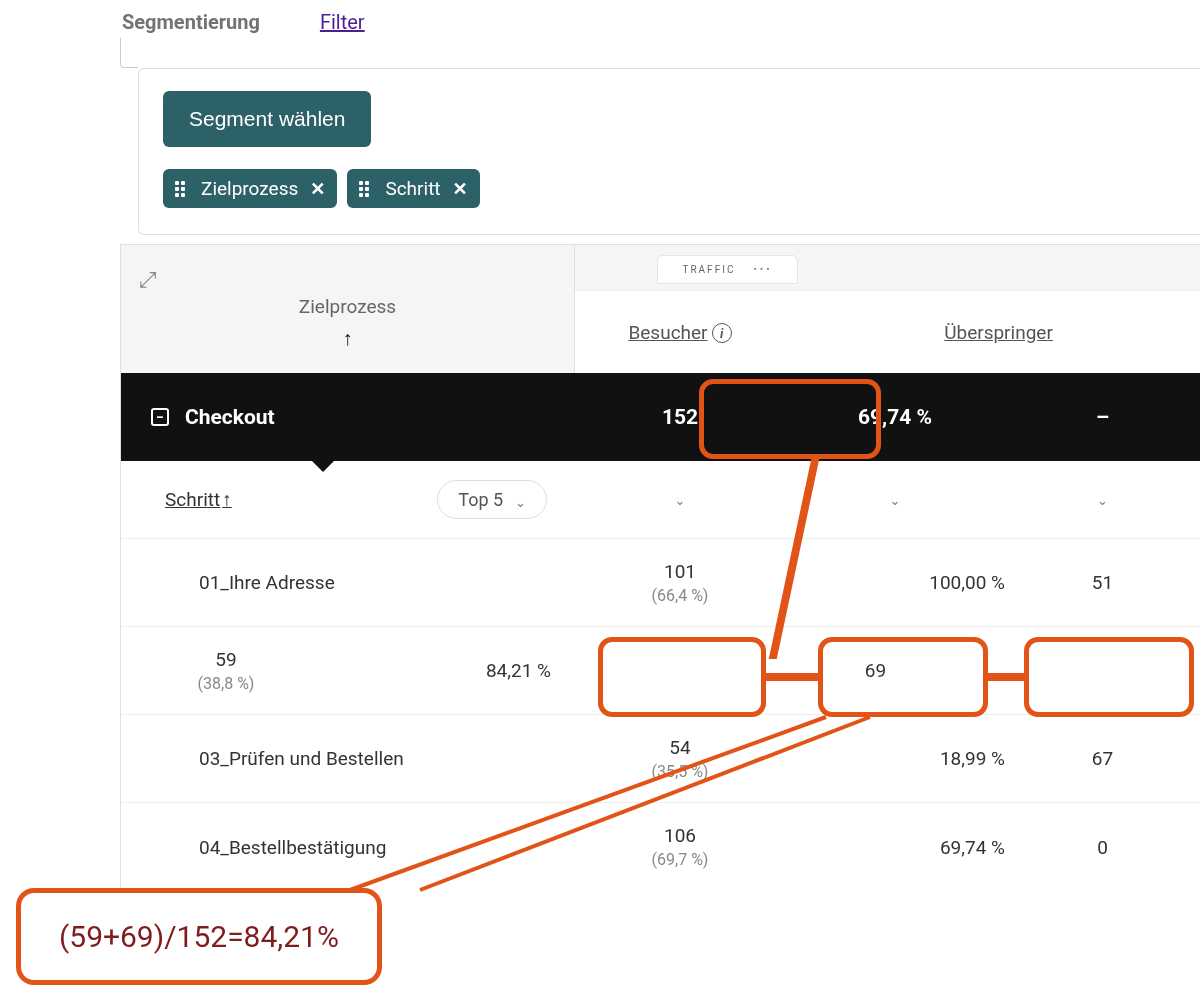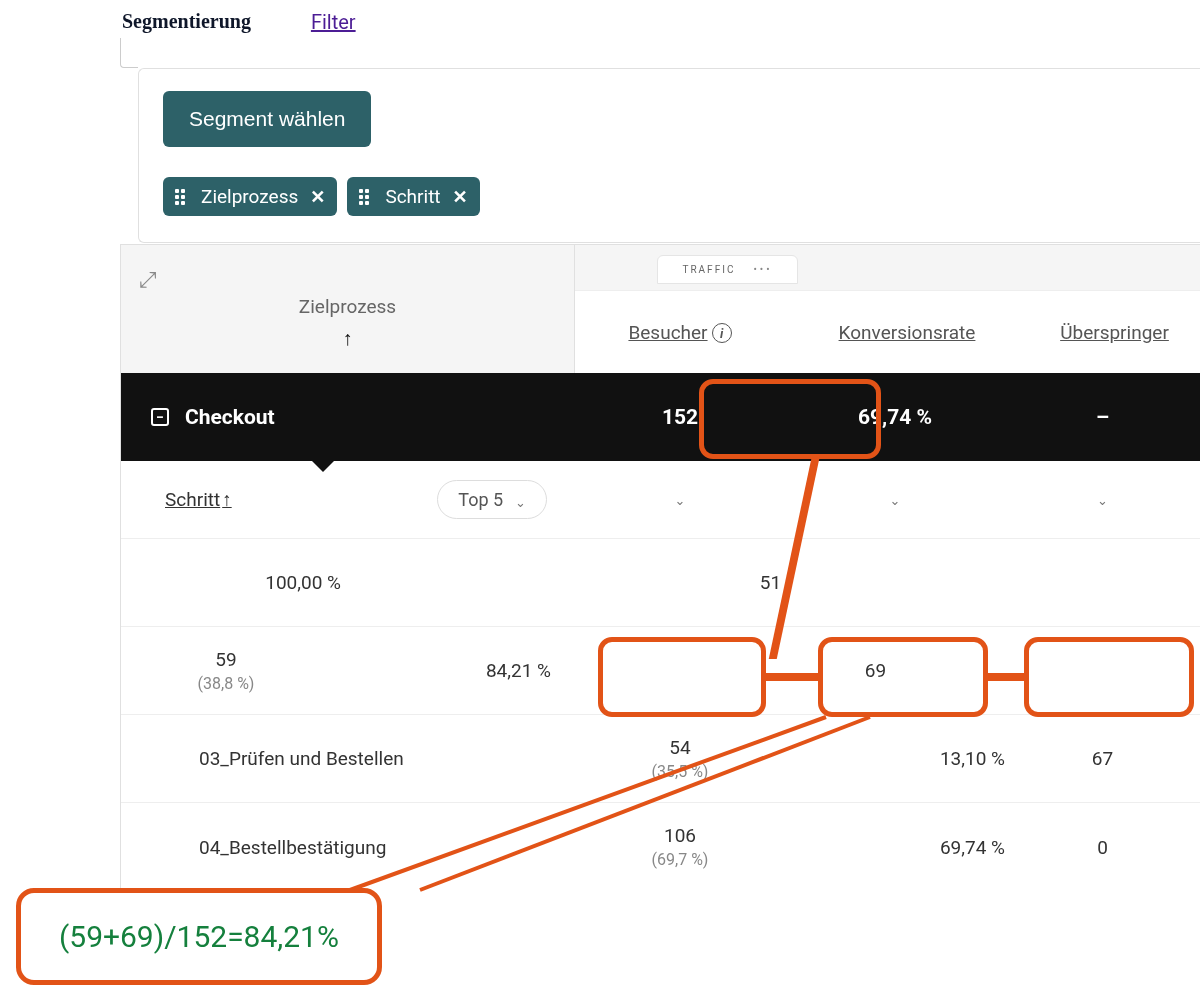--- a/index.html
+++ b/index.html
@@ -16,21 +16,21 @@
   
   .tabs {
     position: absolute;
     top: 10px;
     left: 122px;
     display: flex;
     gap: 60px;
     font-size: 20px;
   }
   .tab { cursor: pointer; }
-  .tab.active { font-weight: 700; color: #0f172a; font-family: Liberation Serif, serif; }
+  .tab.active { font-weight: 700; color: #737373; }
   .tab.inactive { color: #4c1d95; text-decoration: underline; font-weight: 400; }
 
   .tab-pointer {
     position: absolute;
     top: 38px;
     left: 120px;
     width: 18px;
     height: 30px;
     border-left: 1px solid #ccc;
     border-bottom: 1px solid #ccc;
@@ -52,21 +52,21 @@
   .btn-segment {
     display: inline-block;
     background: #2d6168;
     color: #fff;
     font-size: 21px;
     font-weight: 500;
     padding: 16px 26px;
     border-radius: 6px;
     border: none;
     cursor: pointer;
-    margin-bottom: 30px;
+    margin-bottom: 22px;
   }
   .chip-row { display: flex; gap: 10px; }
   .chip {
     display: inline-flex;
     align-items: center;
     background: #2d6168;
     color: #fff;
     border-radius: 6px;
     padding: 8px 12px;
     font-size: 19px;
@@ -252,21 +252,21 @@
   .hl { position:absolute; border:5px solid #e25317; border-radius:14px; pointer-events:none; }
   .conn { position:absolute; background:#e25317; pointer-events:none; }
 
   .callout {
     position:absolute;
     border:5px solid #e25317;
     border-radius:18px;
     background:#fff;
     font-size:30px;
     padding: 26px 38px;
-    color:#15803d;
+    color:#7f1d1d;
   }
 </style>
 </head>
 <body>
 
 <div class="tabs">
   <div class="tab active">Segmentierung</div>
   <div class="tab inactive">Filter</div>
 </div>
 <div class="tab-pointer"></div>
@@ -313,21 +313,20 @@
       <div class="traffic-row">
         <div class="traffic-badge">
           <span>TRAFFIC</span>
           <span class="traffic-dots">•••</span>
         </div>
       </div>
       <div class="col-headers">
         <div class="col-h col1">
           <span>Besucher</span><span class="info-icon">i</span>
         </div>
-        <div class="col-h col2">Konversionsrate</div>
         <div class="col-h col3">Überspringer</div>
       </div>
     </div>
   </div>
 
   <div class="row-black">
     <div class="left">
       <span class="collapse-icon">−</span>
       <span>Checkout</span>
     </div>
@@ -346,32 +345,34 @@
         <span>Top 5</span>
         <span class="chev">⌄</span>
       </span>
     </div>
     <div class="c1"><span class="chev">⌄</span></div>
     <div class="c2"><span class="chev">⌄</span></div>
     <div class="c3"><span class="chev">⌄</span></div>
   </div>
 
   <div class="drow">
+    <div class="left">01_Ihre Adresse</div>
+    <div class="c1"><span>101</span><span class="pct">(66,4 %)</span></div>
     <div class="c2">100,00 %</div>
     <div class="c3">51</div>
   </div>
   <div class="drow">
     <div class="c1"><span>59</span><span class="pct">(38,8 %)</span></div>
     <div class="c2">84,21 %</div>
     <div class="c3">69</div>
   </div>
   <div class="drow">
     <div class="left">03_Prüfen und Bestellen</div>
     <div class="c1"><span>54</span><span class="pct">(35,5 %)</span></div>
-    <div class="c2">13,10 %</div>
+    <div class="c2">18,99 %</div>
     <div class="c3">67</div>
   </div>
   <div class="drow" style="border-bottom:none">
     <div class="left">04_Bestellbestätigung</div>
     <div class="c1"><span>106</span><span class="pct">(69,7 %)</span></div>
     <div class="c2">69,74 %</div>
     <div class="c3">0</div>
   </div>
 </div>
 

